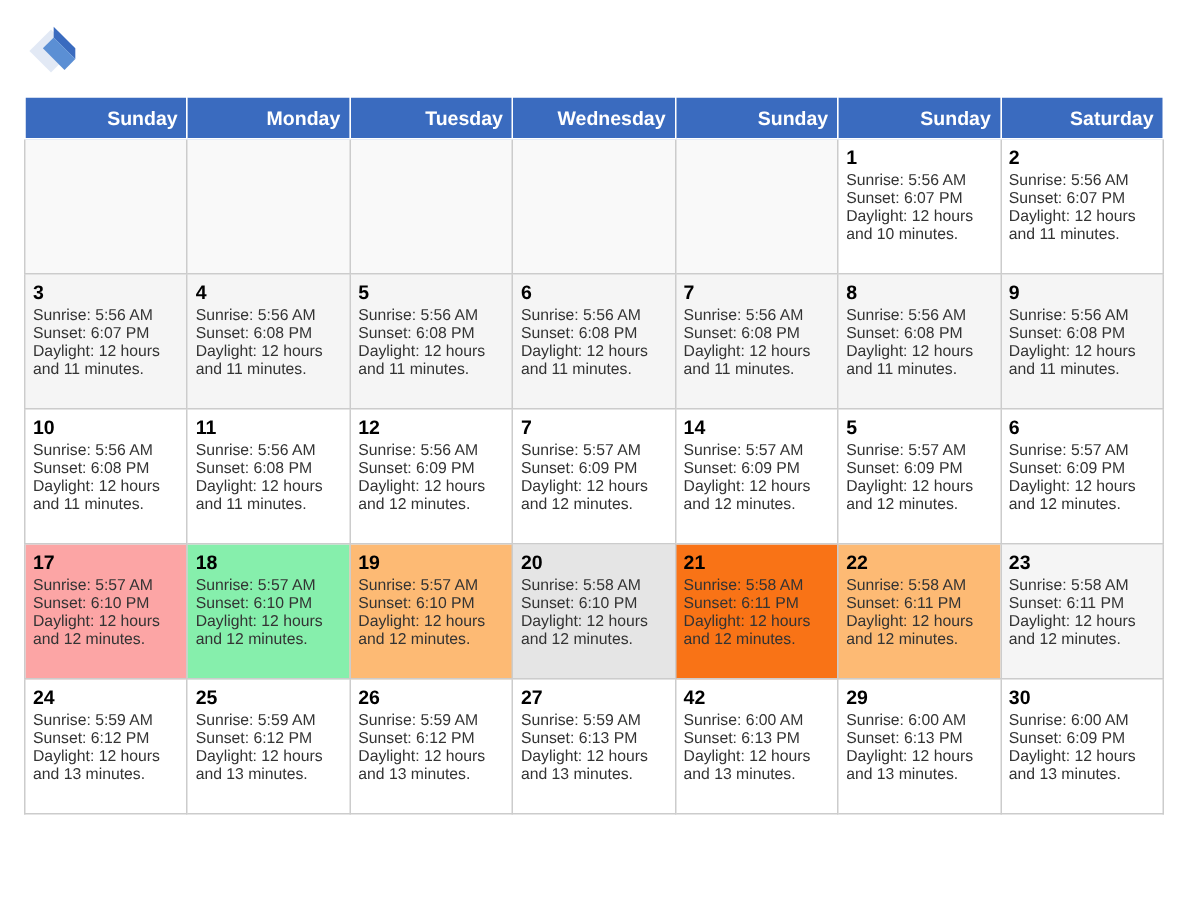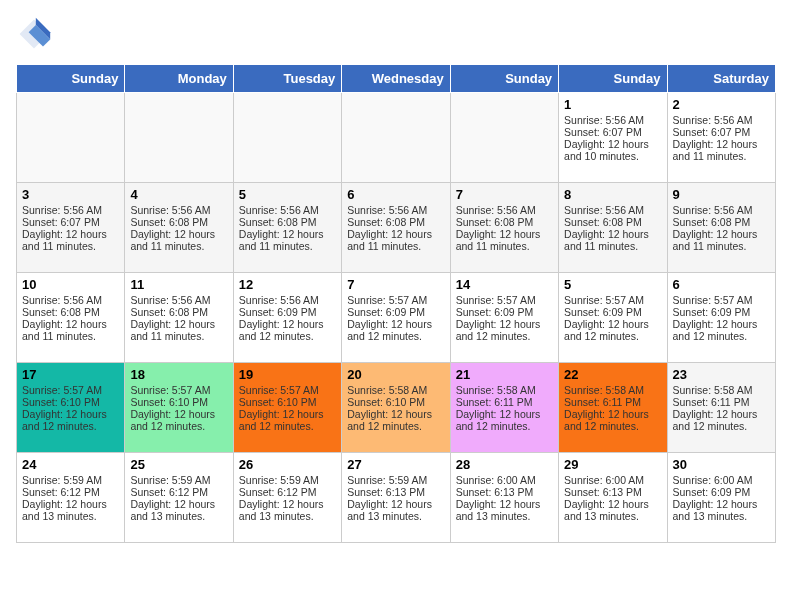--- a/index.html
+++ b/index.html
@@ -234,56 +234,56 @@
         </td>
         <td>
           <span class="day-num">6</span>
           <div>Sunrise: 5:57 AM</div>
           <div>Sunset: 6:09 PM</div>
           <div>Daylight: 12 hours</div>
           <div>and 12 minutes.</div>
         </td>
       </tr>
       <tr>
-        <td style="background: #14b8a6;">
+        <td style="background: #fca5a5;">
           <span class="day-num">17</span>
           <div>Sunrise: 5:57 AM</div>
           <div>Sunset: 6:10 PM</div>
           <div>Daylight: 12 hours</div>
           <div>and 12 minutes.</div>
         </td>
         <td style="background: #86efac;">
           <span class="day-num">18</span>
           <div>Sunrise: 5:57 AM</div>
           <div>Sunset: 6:10 PM</div>
           <div>Daylight: 12 hours</div>
           <div>and 12 minutes.</div>
         </td>
-        <td style="background: #f97316;">
+        <td style="background: #fdba74;">
           <span class="day-num">19</span>
           <div>Sunrise: 5:57 AM</div>
           <div>Sunset: 6:10 PM</div>
           <div>Daylight: 12 hours</div>
           <div>and 12 minutes.</div>
         </td>
-        <td style="background: #fdba74;">
+        <td style="background: #e5e5e5;">
           <span class="day-num">20</span>
           <div>Sunrise: 5:58 AM</div>
           <div>Sunset: 6:10 PM</div>
           <div>Daylight: 12 hours</div>
           <div>and 12 minutes.</div>
         </td>
-        <td style="background: #f0abfc;">
+        <td style="background: #f97316;">
           <span class="day-num">21</span>
           <div>Sunrise: 5:58 AM</div>
           <div>Sunset: 6:11 PM</div>
           <div>Daylight: 12 hours</div>
           <div>and 12 minutes.</div>
         </td>
-        <td style="background: #f97316;">
+        <td style="background: #fdba74;">
           <span class="day-num">22</span>
           <div>Sunrise: 5:58 AM</div>
           <div>Sunset: 6:11 PM</div>
           <div>Daylight: 12 hours</div>
           <div>and 12 minutes.</div>
         </td>
         <td style="background: rgb(245, 245, 245); margin-top: 27px;">
           <span class="day-num">23</span>
           <div>Sunrise: 5:58 AM</div>
           <div>Sunset: 6:11 PM</div>
@@ -314,21 +314,21 @@
           <div>and 13 minutes.</div>
         </td>
         <td>
           <span class="day-num">27</span>
           <div>Sunrise: 5:59 AM</div>
           <div>Sunset: 6:13 PM</div>
           <div>Daylight: 12 hours</div>
           <div>and 13 minutes.</div>
         </td>
         <td>
-          <span class="day-num">28</span>
+          <span class="day-num">42</span>
           <div>Sunrise: 6:00 AM</div>
           <div>Sunset: 6:13 PM</div>
           <div>Daylight: 12 hours</div>
           <div>and 13 minutes.</div>
         </td>
         <td>
           <span class="day-num">29</span>
           <div>Sunrise: 6:00 AM</div>
           <div>Sunset: 6:13 PM</div>
           <div>Daylight: 12 hours</div>

